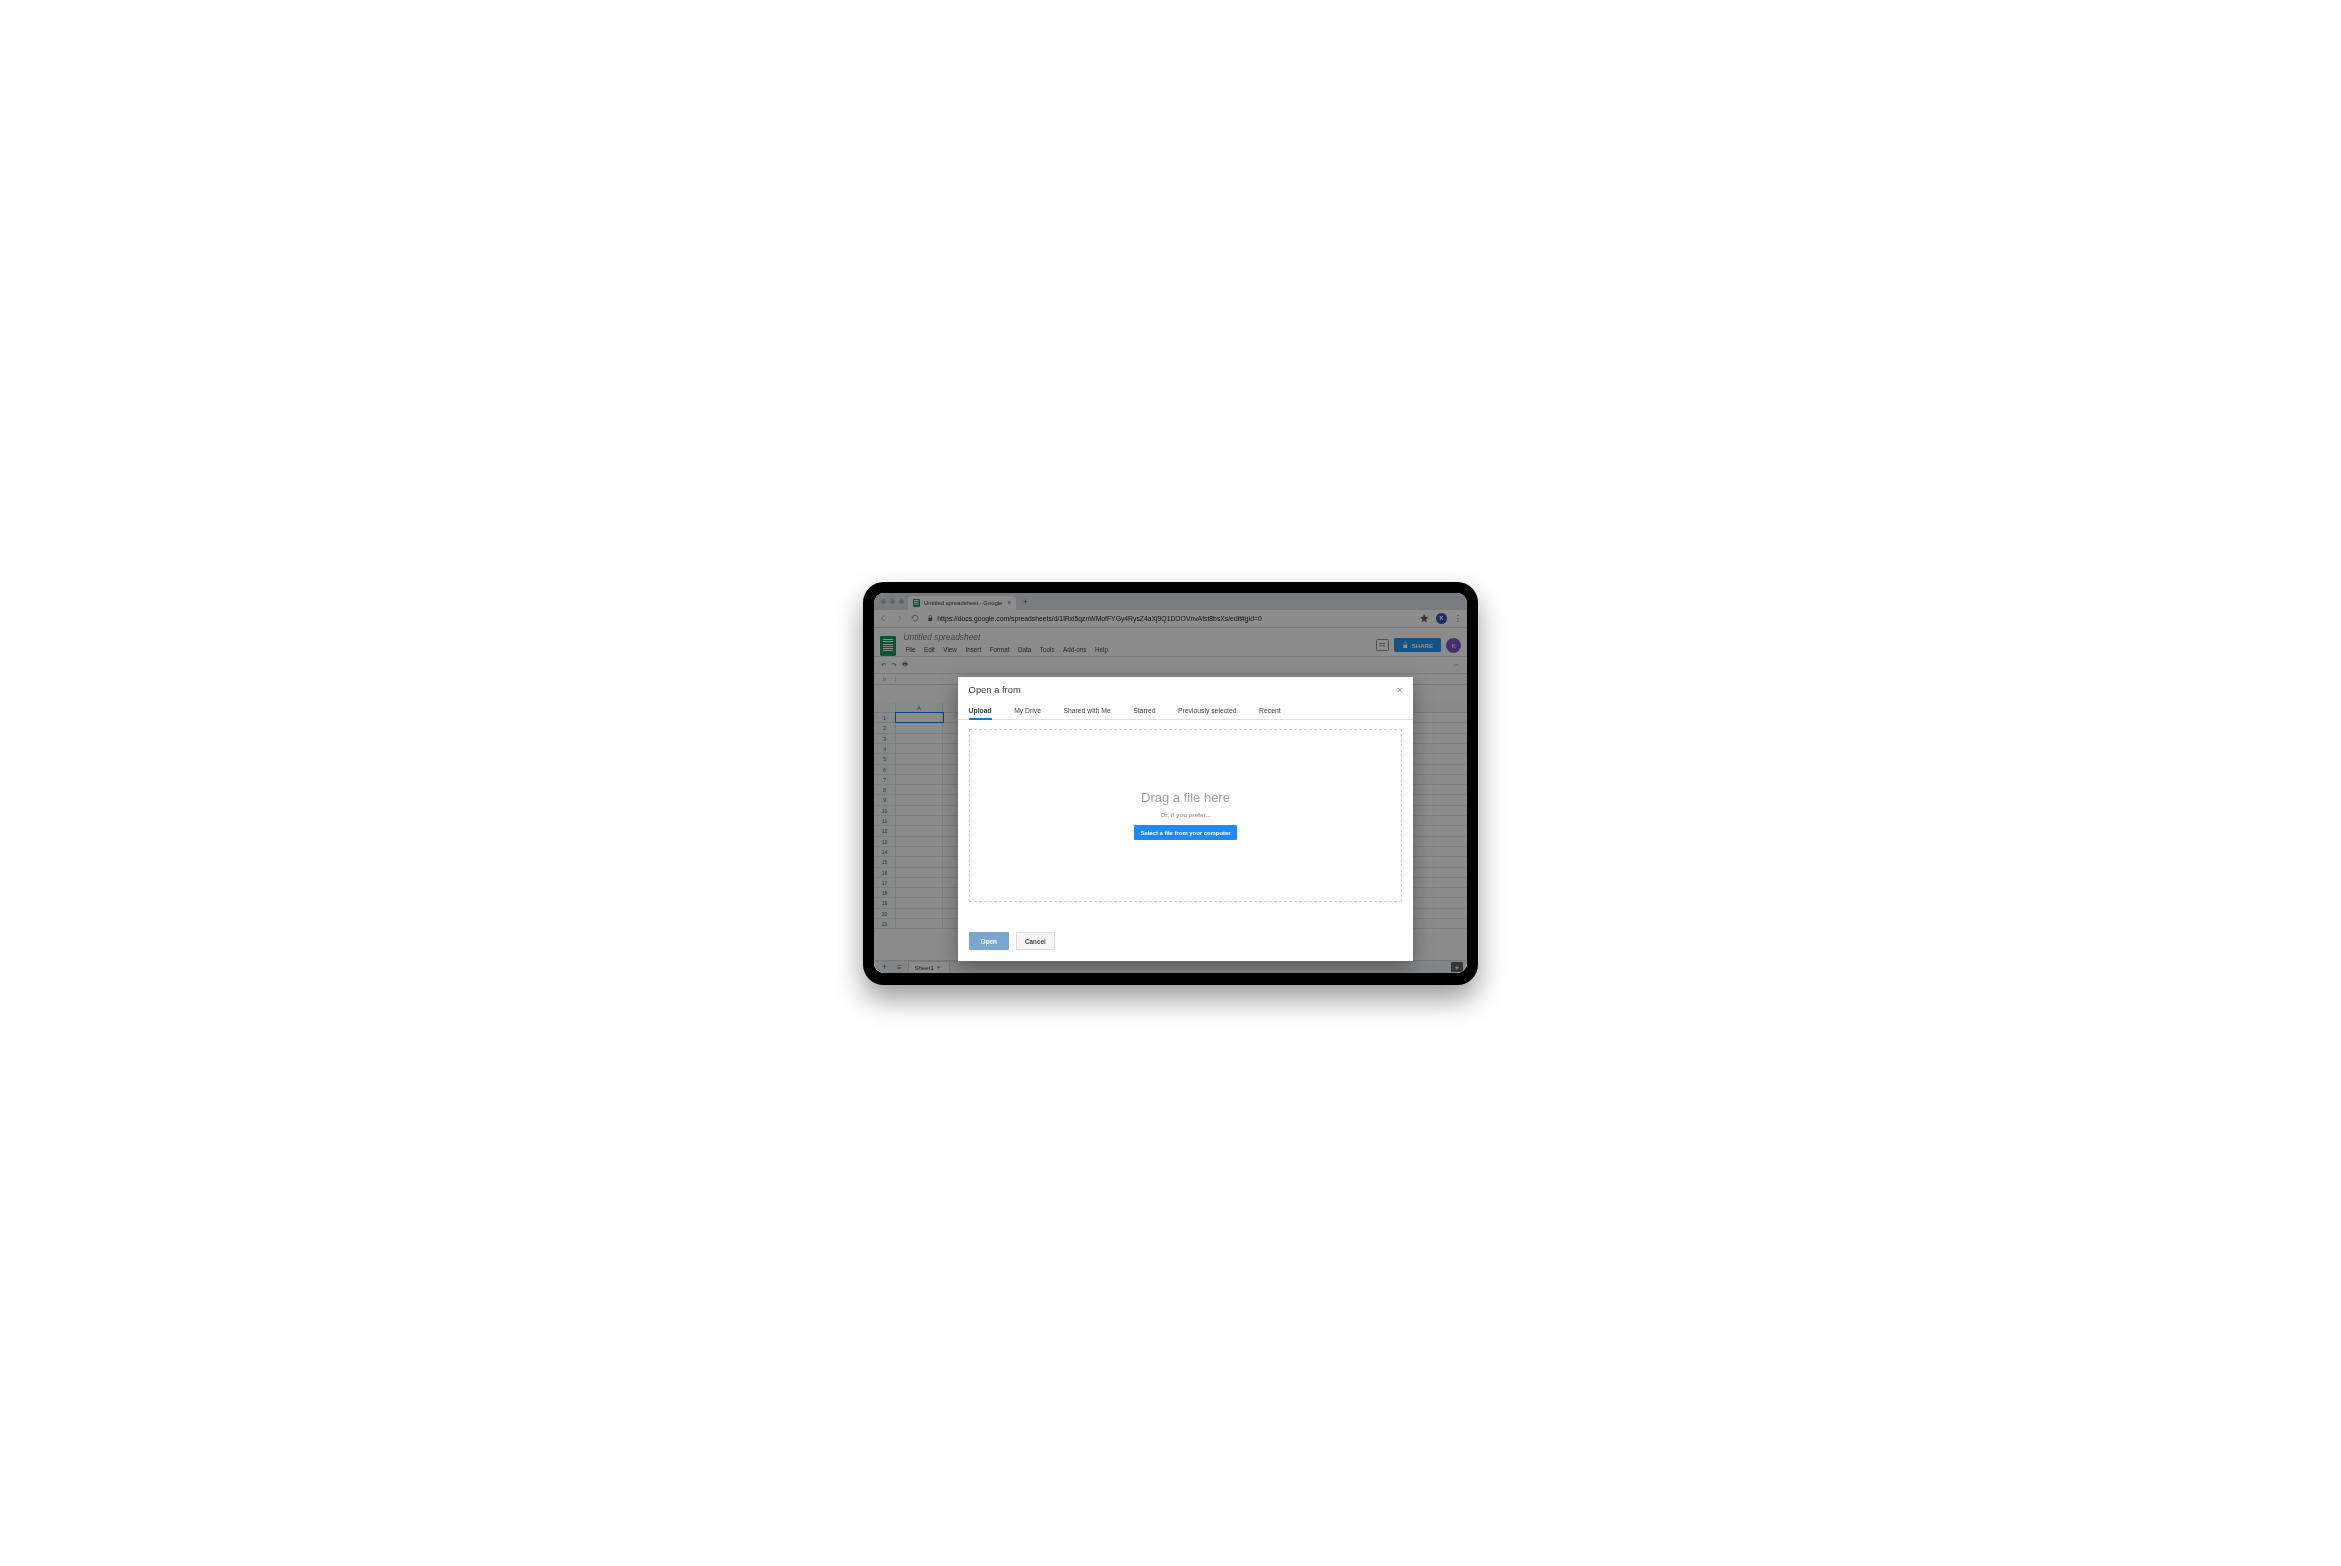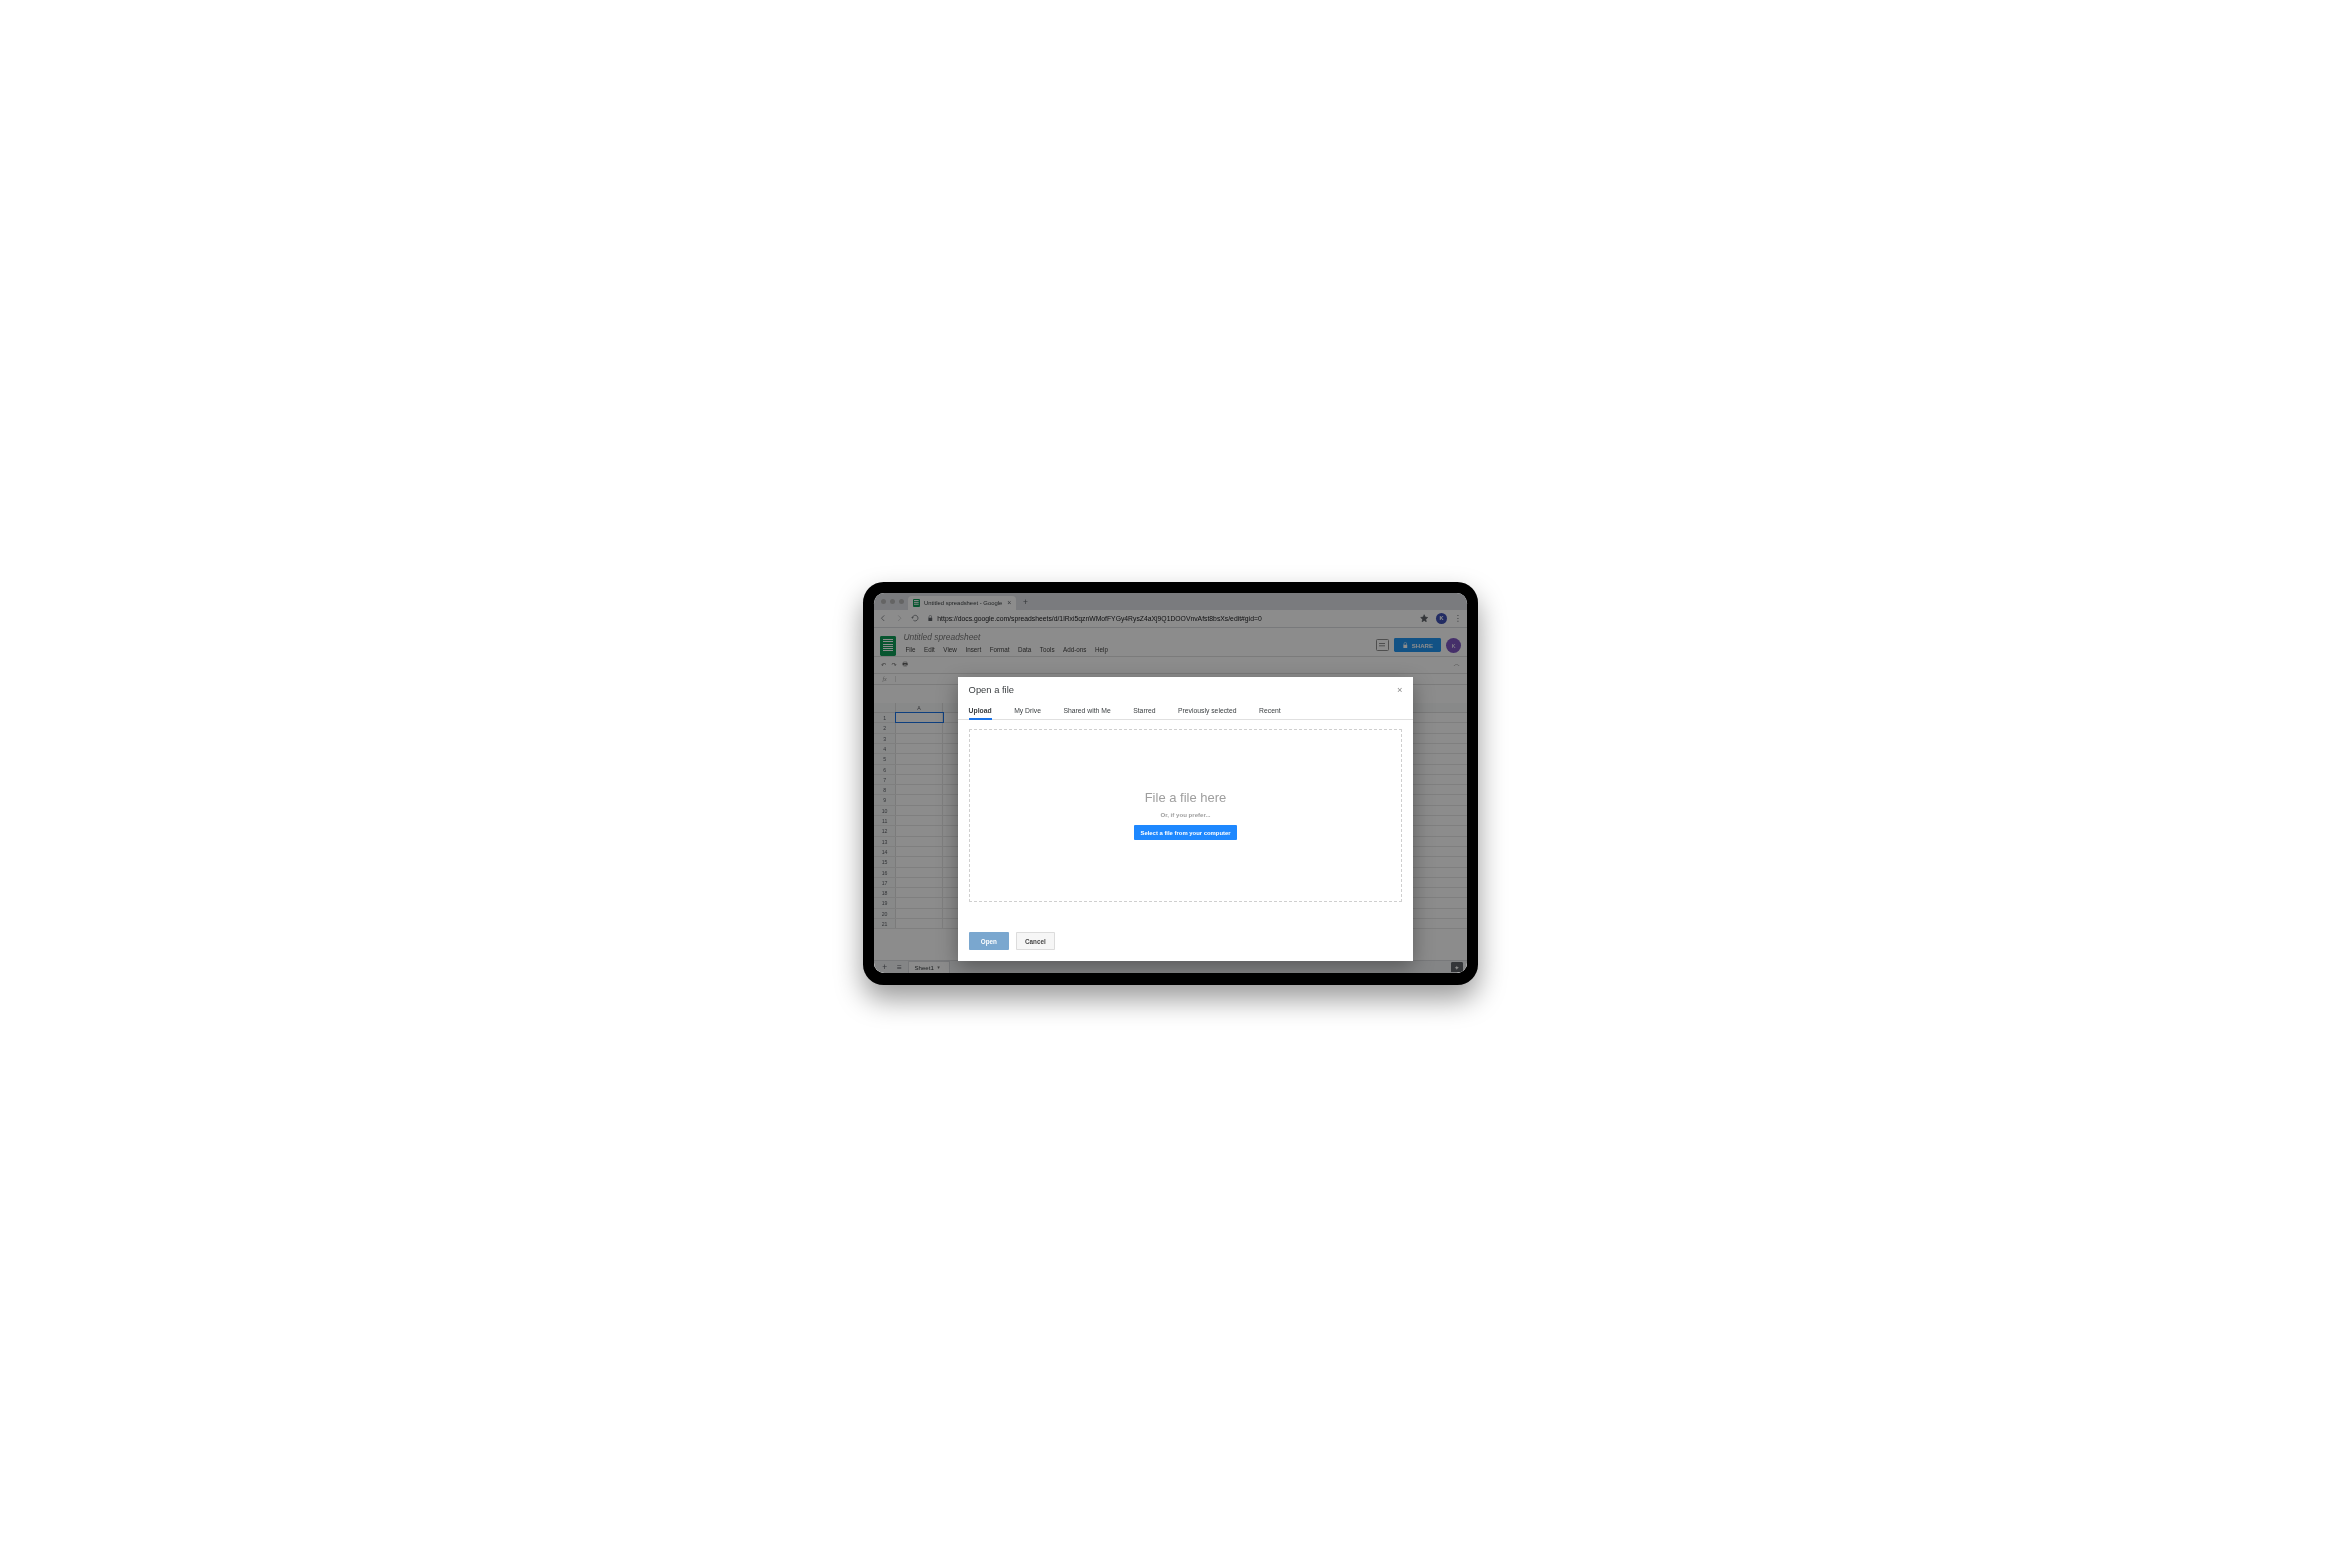--- a/index.html
+++ b/index.html
@@ -534,34 +534,34 @@
           <span class="dd">▼</span>
         </div>
         <div class="explore">✦</div>
       </div>
     </div>
 
     <div class="dim-overlay"></div>
 
     <div class="dialog">
       <div class="dlg-head">
-        <div class="dlg-title">Open a file</div>
+        <div class="dlg-title">Open a from</div>
         <div class="dlg-close">×</div>
       </div>
       <div class="dlg-tabs" id="dlgtabs">
           <div class="dlg-tab active">Upload</div>
           <div class="dlg-tab">My Drive</div>
           <div class="dlg-tab">Shared with Me</div>
           <div class="dlg-tab">Starred</div>
           <div class="dlg-tab">Previously selected</div>
           <div class="dlg-tab">Recent</div>
         </div>
       <div class="dlg-body">
         <div class="dropzone">
-          <div class="dz-title">File a file here</div>
+          <div class="dz-title">Drag a file here</div>
           <div class="dz-sub">Or, if you prefer...</div>
           <button class="dz-btn">Select a file from your computer</button>
         </div>
       </div>
       <div class="dlg-foot">
         <button class="btn-open">Open</button>
         <button class="btn-cancel">Cancel</button>
       </div>
     </div>
 

